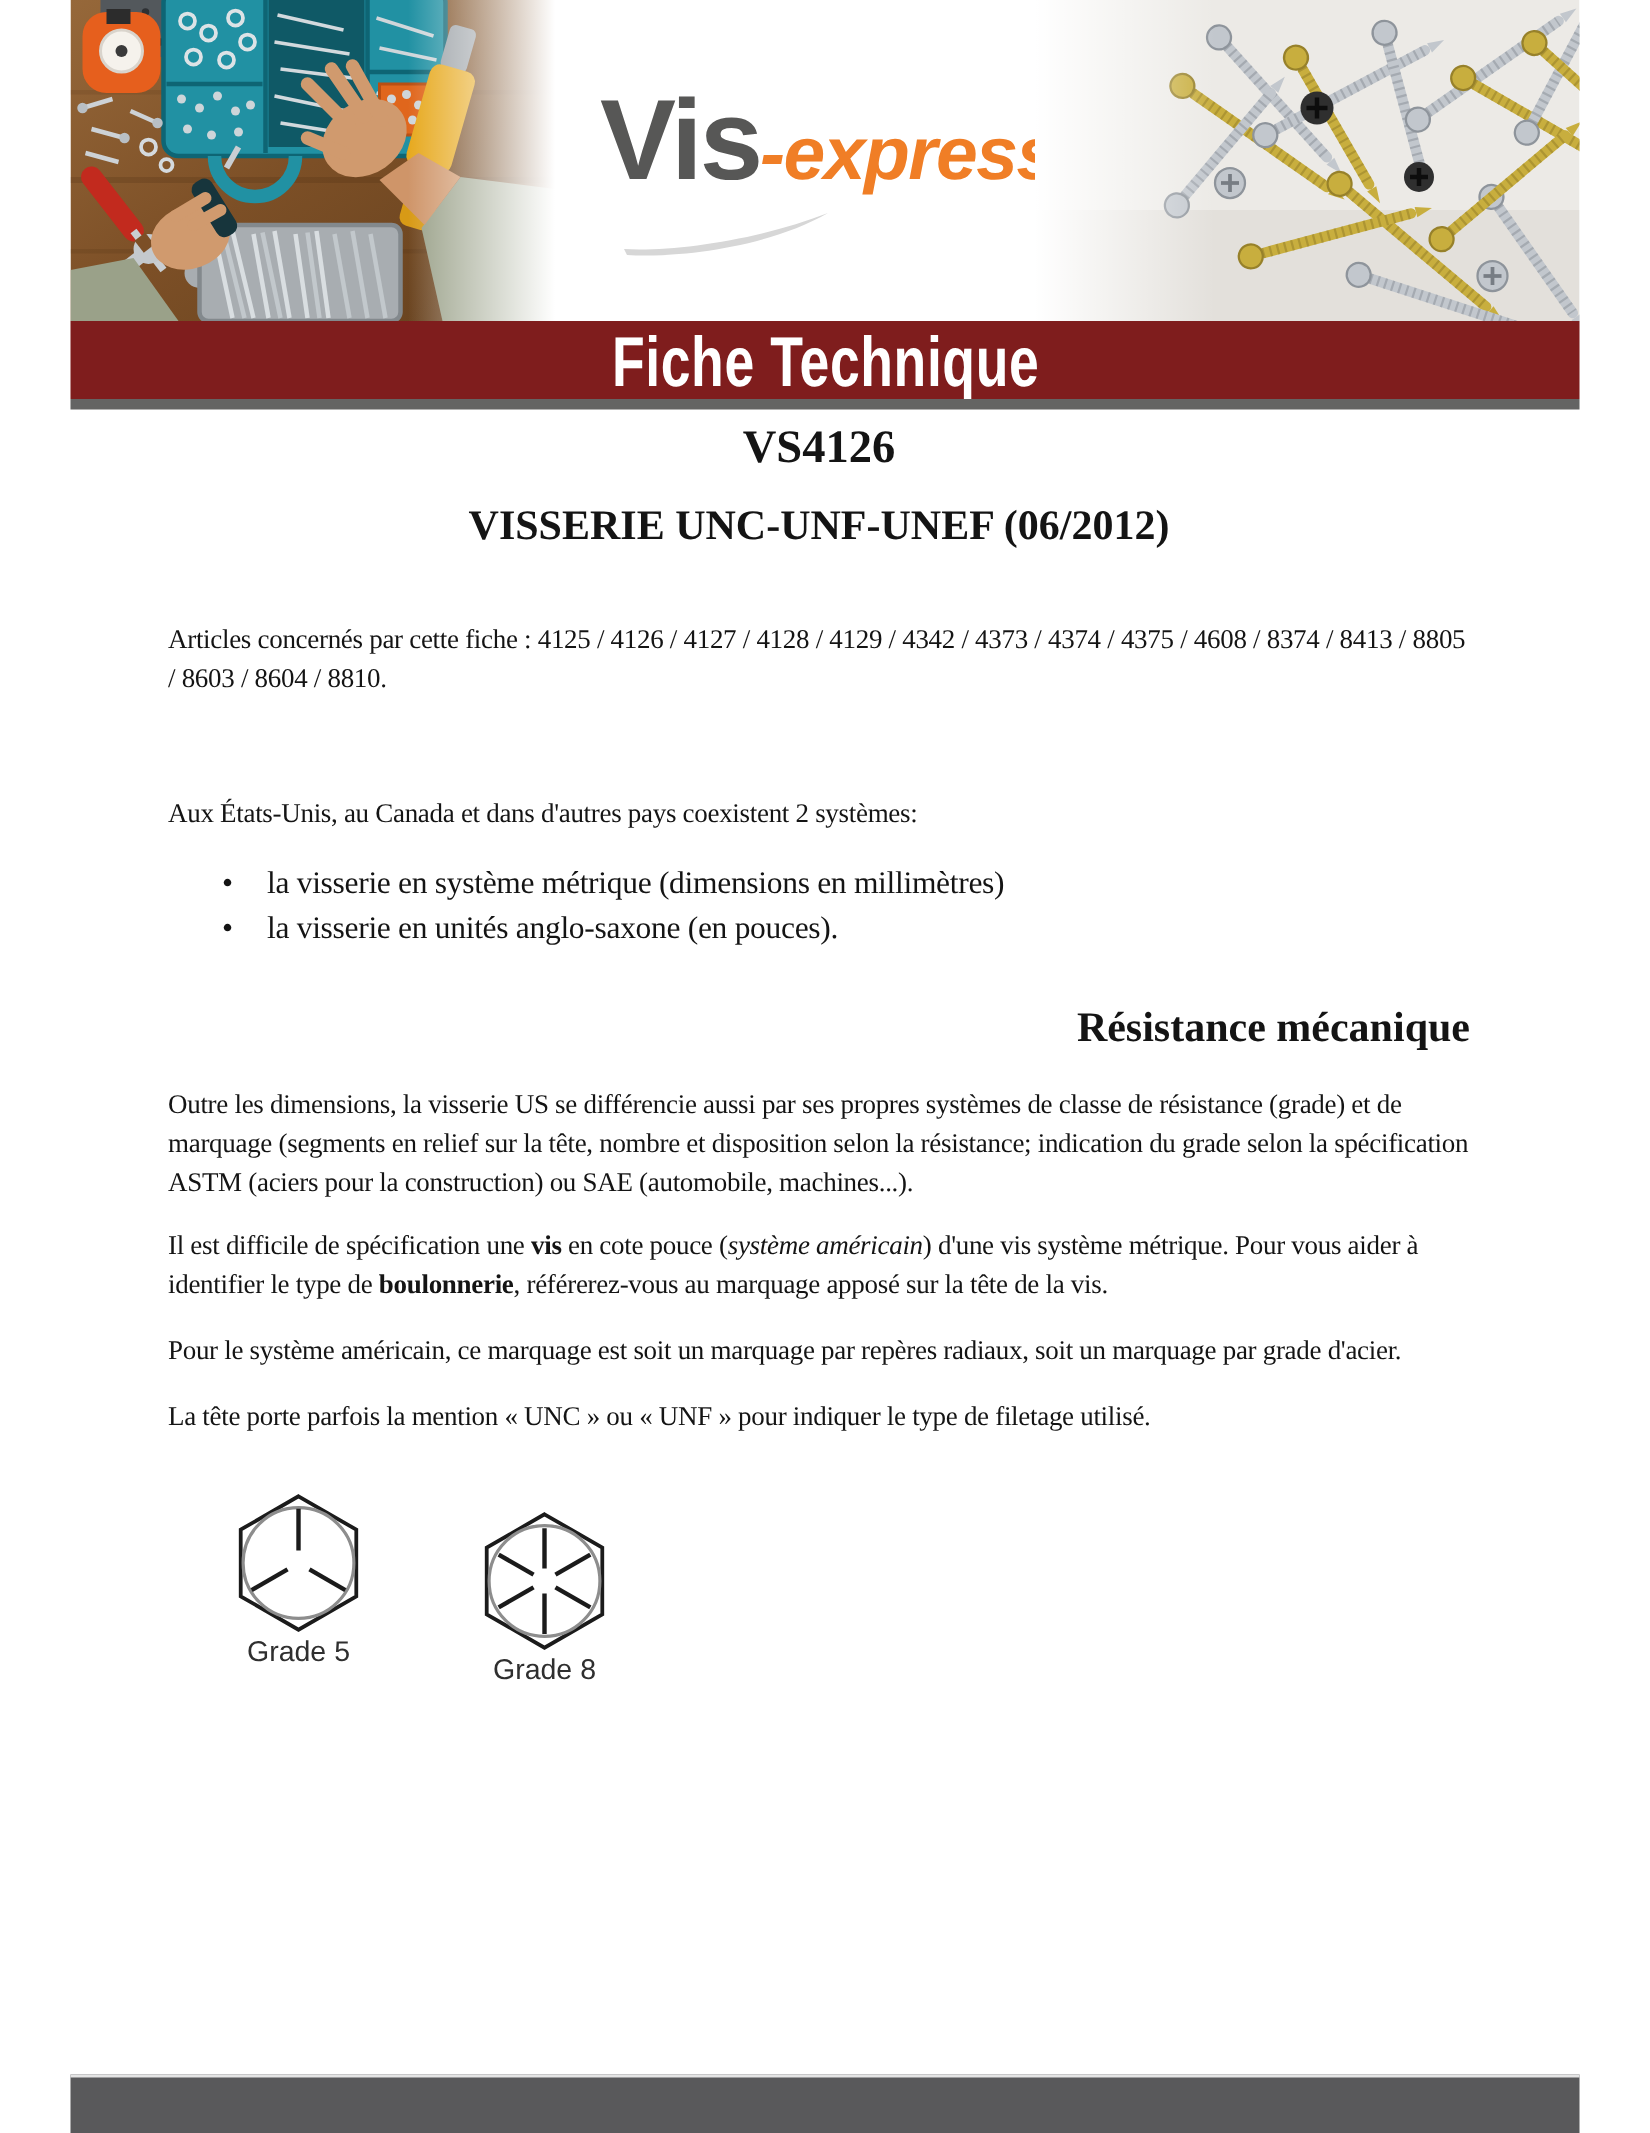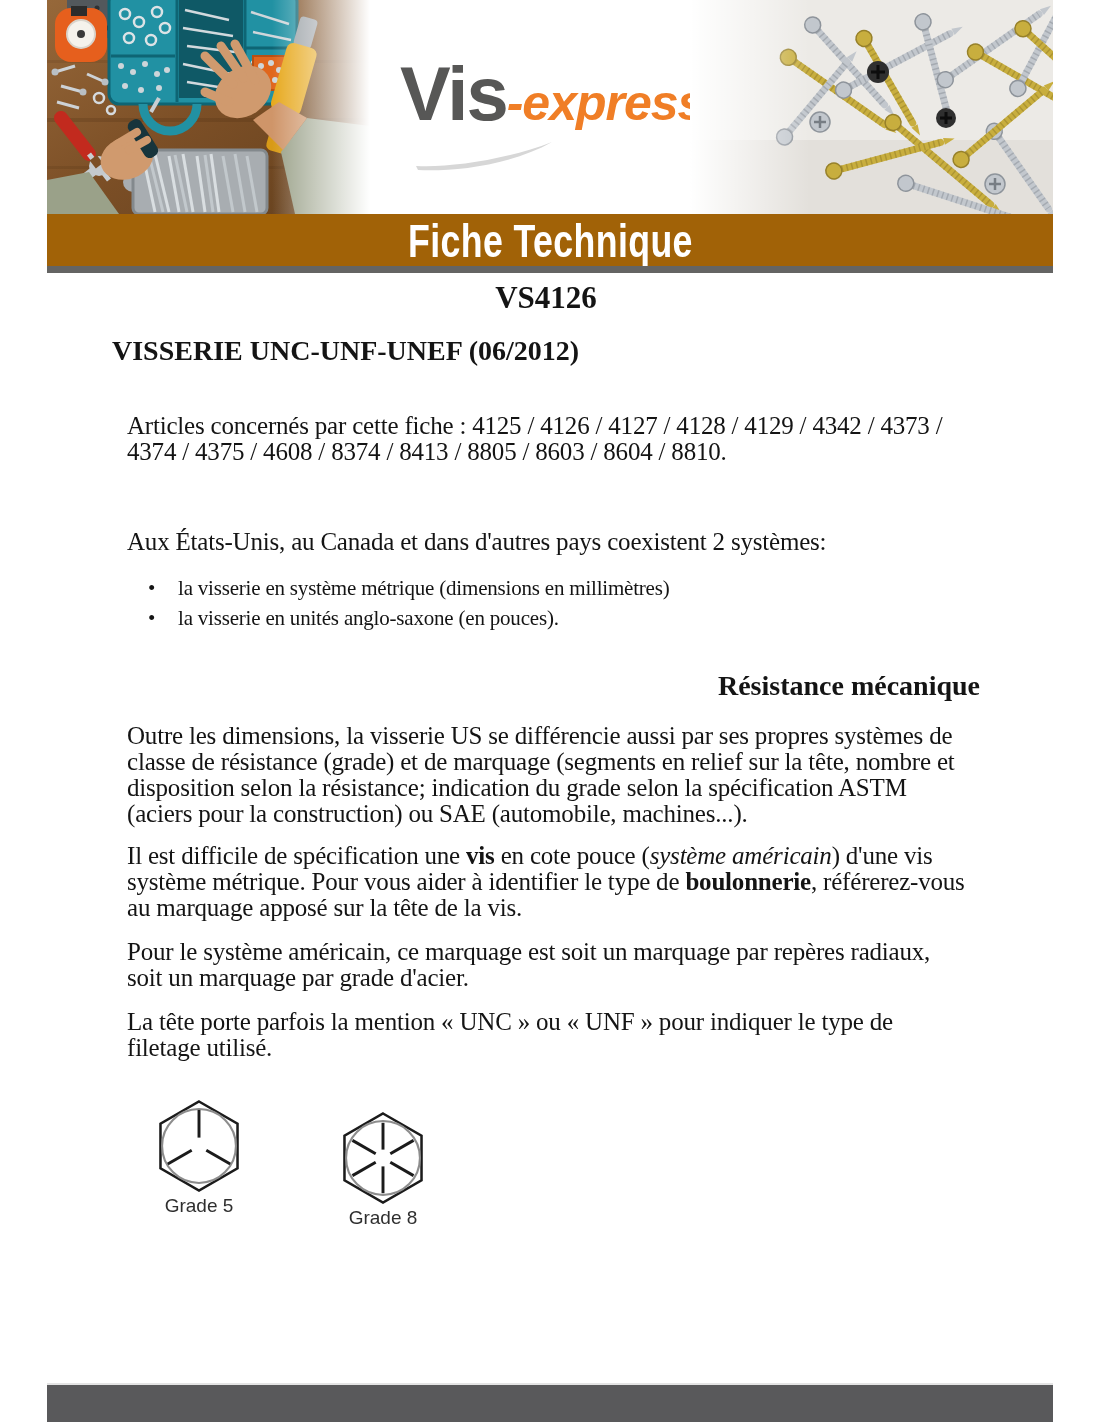--- a/index.html
+++ b/index.html
@@ -13,44 +13,44 @@
   .photo-left svg,.photo-right svg{display:block;}
   .logo{position:absolute;left:400px;top:50px;width:310px;height:130px;}
   .logo-line{white-space:nowrap;}
   .logo-vis{font-family:"Liberation Sans",sans-serif;font-weight:700;font-size:76px;
             color:#575756;letter-spacing:-2px;}
   .logo-express{font-family:"Liberation Sans",sans-serif;font-weight:700;font-style:italic;
             font-size:50px;color:#F07E26;letter-spacing:-1px;}
   .swoosh{position:absolute;left:14px;top:90px;}
 
   
-  .banner{position:absolute;left:47px;top:214px;width:1006px;height:52px;background:#a16207;
+  .banner{position:absolute;left:47px;top:214px;width:1006px;height:52px;background:#7f1d1d;
           display:flex;align-items:center;justify-content:center;}
   .banner-text{font-family:"Liberation Sans",sans-serif;font-weight:700;font-size:47px;
           color:#ffffff;transform:scaleX(0.76);letter-spacing:0.5px;line-height:1;}
   .divider{position:absolute;left:47px;top:266px;width:1006px;height:7px;background:#646463;}
 
   
   .main{position:absolute;left:112px;top:273px;width:868px;}
   .doc-code{margin:10px 0 0 0;text-align:center;font-size:31px;font-weight:700;line-height:30px;}
-  .doc-title{margin:22px 0 0 0;font-size:28px;font-weight:700;line-height:32px;}
-  .para{font-size:25px;line-height:26px;letter-spacing:-0.2px;margin:15px;}
+  .doc-title{margin:22px 0 0 0;text-align:center;font-size:28px;font-weight:700;line-height:32px;}
+  .para{font-size:18px;line-height:26px;letter-spacing:-0.2px;margin:0;}
   .p-articles{margin-top:46px;}
   .p-intro{margin-top:64px;}
   .bullets{margin:18px 0 0 0;padding:0 0 0 66px;list-style:none;}
   .bullets li{position:relative;font-size:21px;line-height:30px;letter-spacing:-0.2px;}
   .bullet-marker{position:absolute;left:-30px;top:0;}
   .section-heading{margin:36px 0 0 0;text-align:right;font-size:28px;font-weight:700;line-height:34px;}
   .p-resistance{margin-top:20px;}
   .p-identify{margin-top:16px;}
   .p-marquage{margin-top:18px;}
   .p-mention{margin-top:18px;}
 
   
-  .figures{display:flex;margin:38px 0 0 45px;gap:100px;align-items:flex-start;}
+  .figures{display:flex;margin:38px 0 0 45px;gap:80px;align-items:flex-start;}
   .figure{display:flex;flex-direction:column;align-items:center;}
   .figure.offset{margin-top:12px;}
   .fig-caption{font-family:"Liberation Sans",sans-serif;font-size:19px;color:#2f2f2f;
                margin-top:2px;}
 
   
   .footer-bar{position:absolute;left:47px;top:1383px;width:1006px;height:39px;
               background:#59595B;border-top:2px solid #E4E4E4;}
 </style>
 </head>

